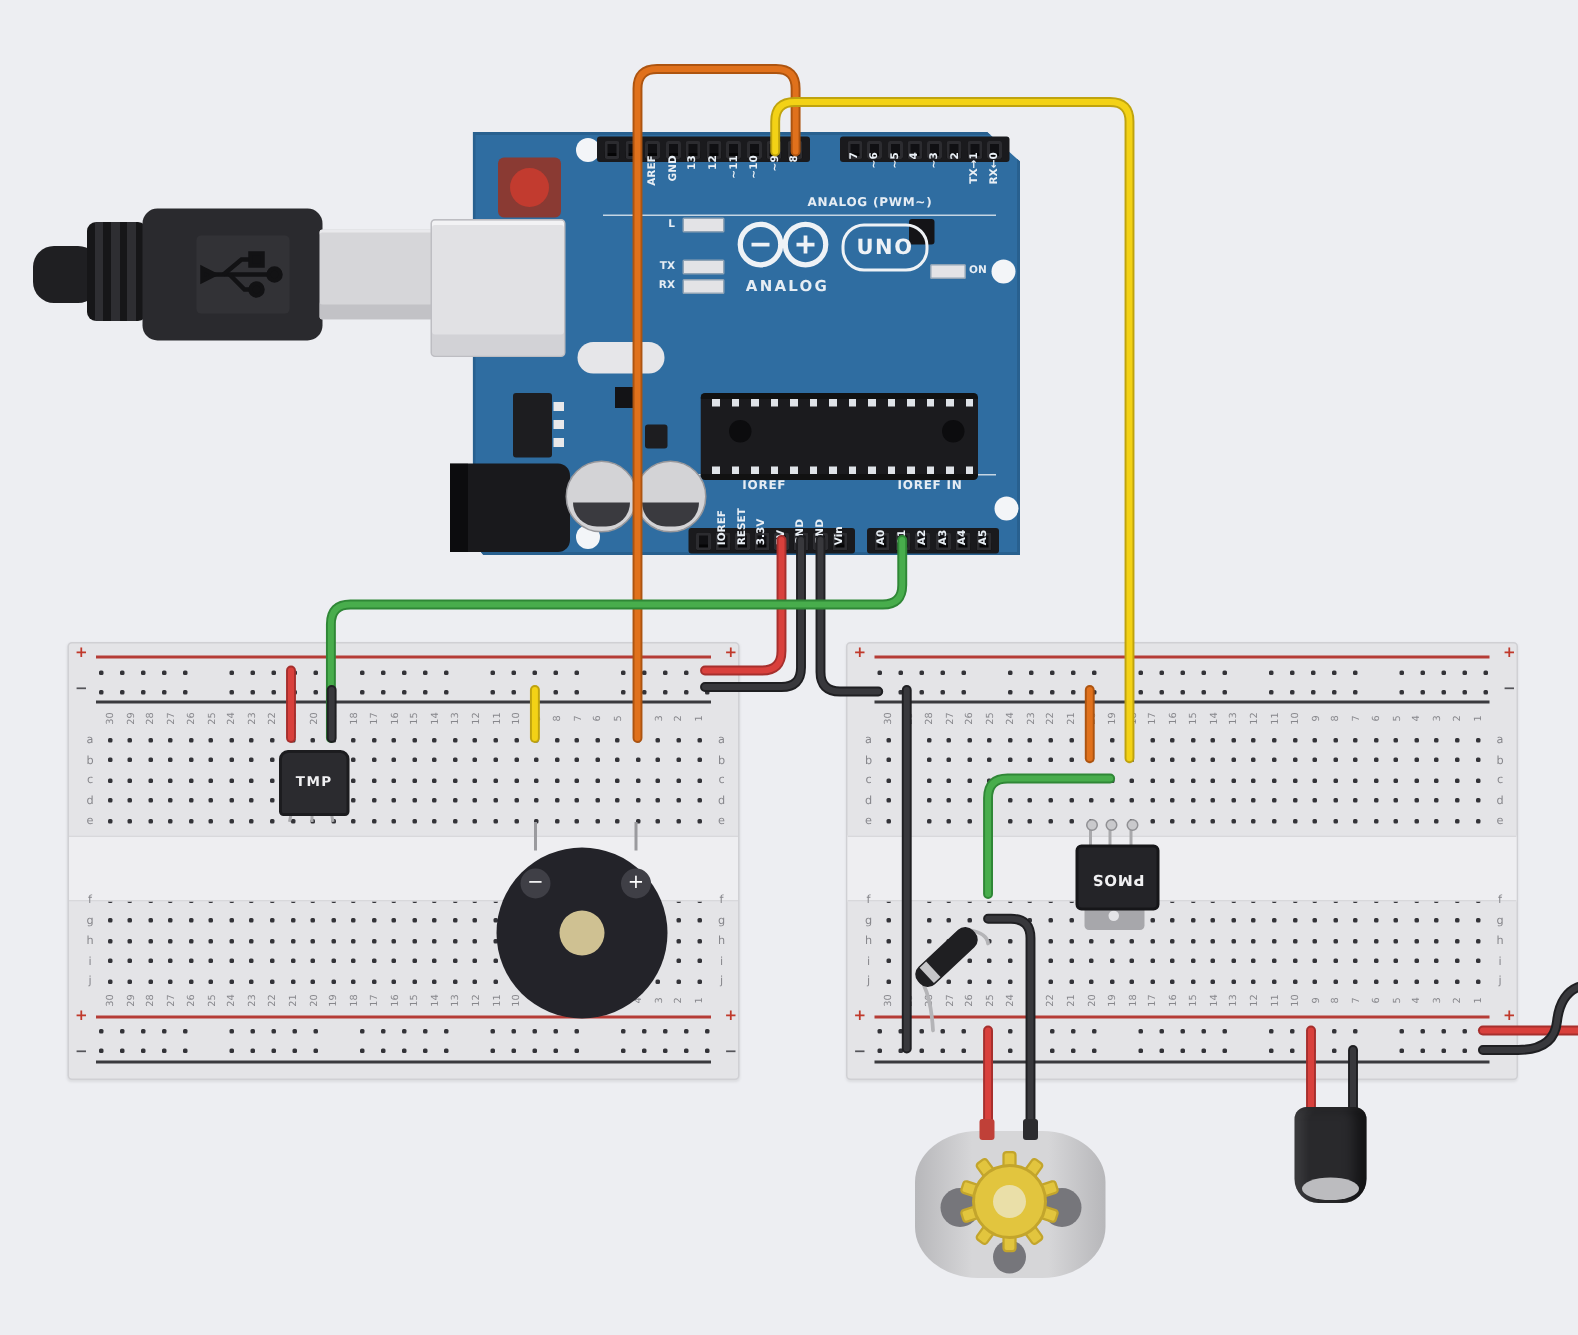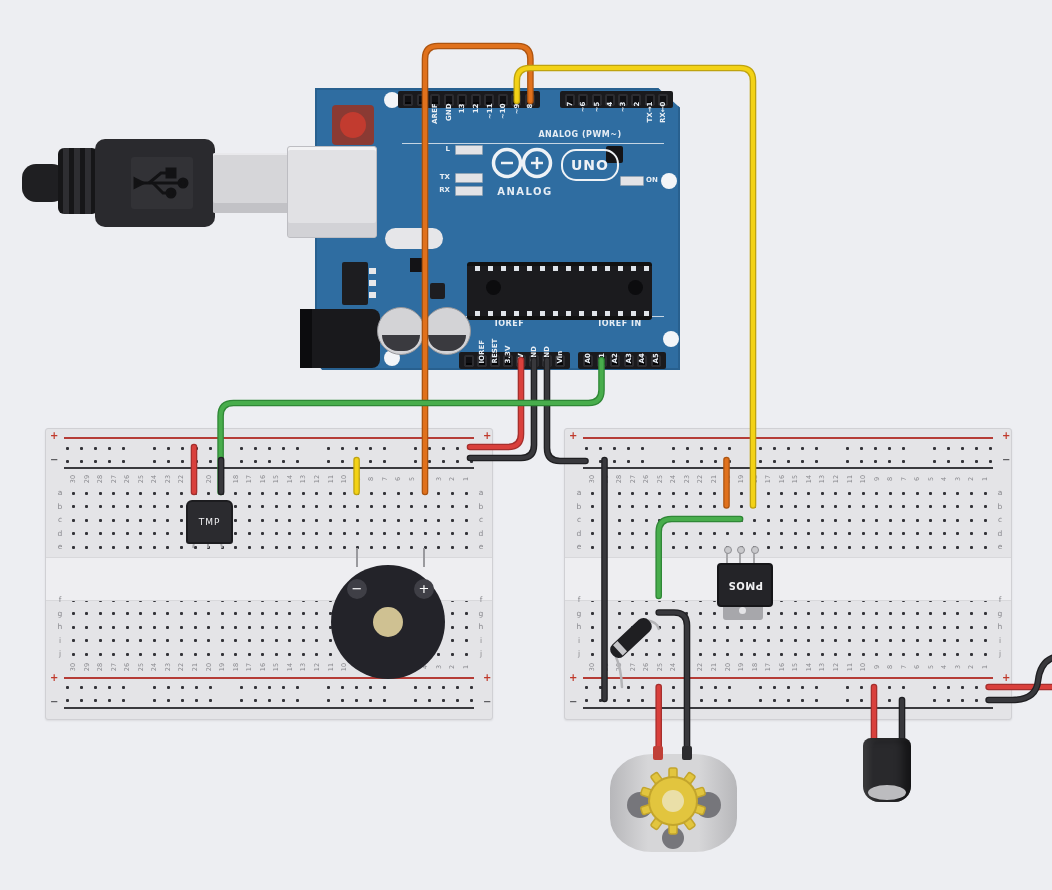--- a/index.html
+++ b/index.html
@@ -64,21 +64,21 @@
   .bb-hole{position:absolute;width:3px;height:3px;border-radius:1px;background:#333338;}
   .bb-num{position:absolute;width:14px;height:8px;font-size:6.5px;color:#87878c;text-align:center;
     transform:rotate(-90deg);line-height:8px;}
   .bb-letter{position:absolute;width:10px;height:8px;font-size:7.5px;color:#87878c;text-align:center;line-height:8px;}
   .bb-line{position:absolute;height:1.5px;}
   .bb-sign{position:absolute;font-size:10px;font-weight:bold;line-height:10px;}
 
   
   .tmp-body{left:186px;top:500px;width:43px;height:40px;background:#2b2b2f;border:2px solid #1c1c1f;
     border-radius:6px 6px 3px 3px;display:flex;align-items:center;justify-content:center;
-    color:#f0f0f2;font-size:9px;font-weight:normal;letter-spacing:1px;z-index:60;}
+    color:#f0f0f2;font-size:9px;font-weight:bold;letter-spacing:1px;z-index:60;}
   .tmp-leg{position:absolute;width:2px;height:10px;background:#a9a9ac;z-index:59;}
   .buzzer{left:331px;top:565px;width:114px;height:114px;border-radius:50%;background:#232329;z-index:60;}
   .buzzer .sym{position:absolute;width:20px;height:20px;border-radius:50%;background:#3f3f46;color:#fff;
     font-size:13px;text-align:center;line-height:19px;}
   .buzzer .disc{position:absolute;left:42px;top:42px;width:30px;height:30px;border-radius:50%;background:#cfc192;}
   .buzzer-leg{position:absolute;width:2px;height:19px;background:#9a9a9e;z-index:5;}
   .pmos-tab{left:723px;top:595px;width:40px;height:25px;background:#a7a7ab;border-radius:3px;z-index:58;}
   .pmos-tab::after{content:"";position:absolute;left:16px;top:12px;width:7px;height:7px;border-radius:50%;background:#e4e4e7;}
   .pmos-body{left:717px;top:563px;width:52px;height:40px;background:#242428;border:2px solid #161619;
     border-radius:4px;display:flex;align-items:center;justify-content:center;z-index:60;}

